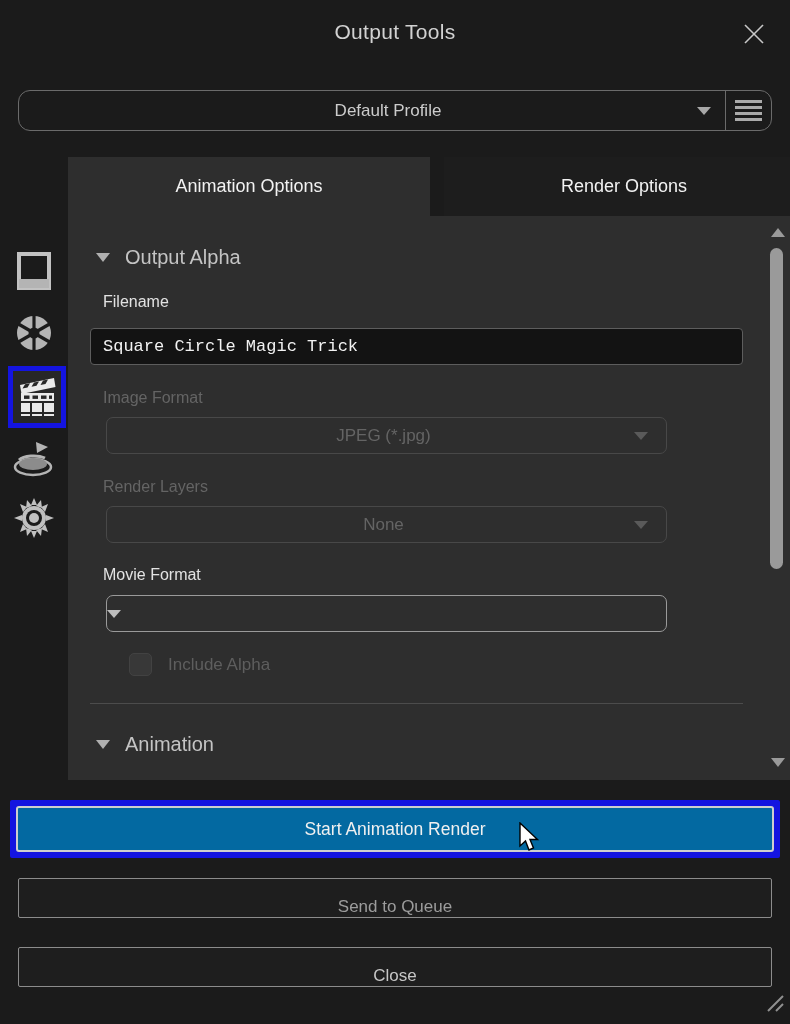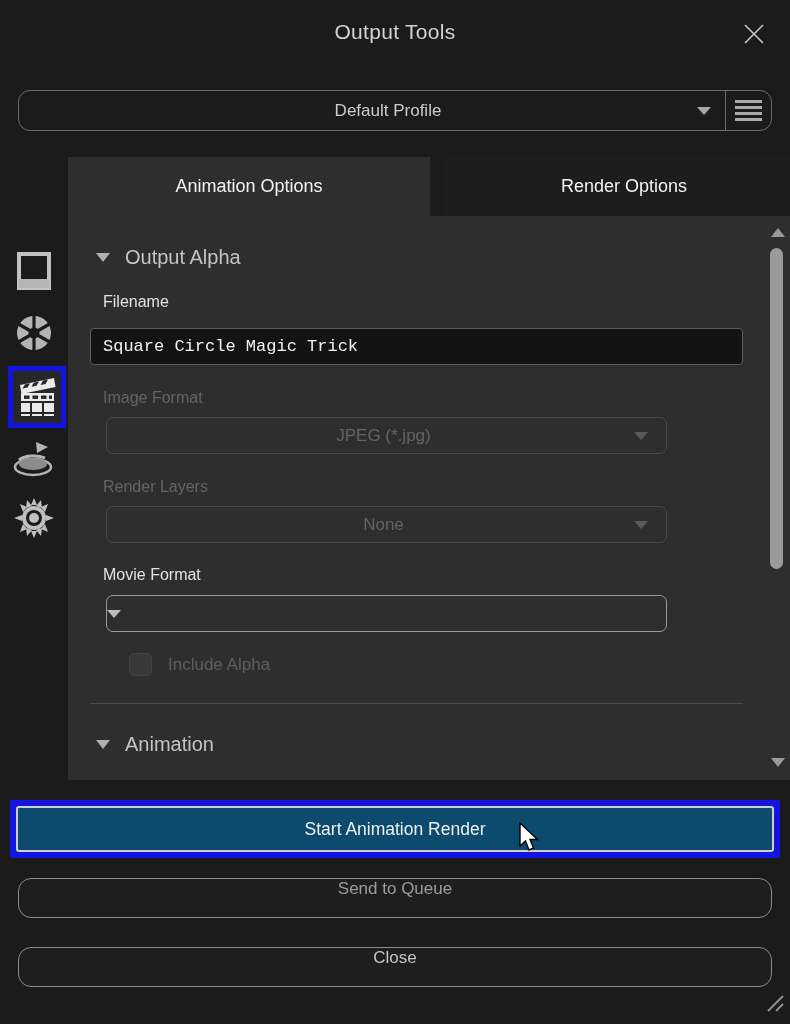--- a/index.html
+++ b/index.html
@@ -170,30 +170,30 @@
   }
 
   
   .primary-highlight {
     top: 800px; left: 10px; width: 770px; height: 58px;
     background: #1414e0; border-radius: 2px;
     display: flex; align-items: center; justify-content: center;
   }
   .primary-btn {
     width: 758px; height: 46px;
-    background: #0c4a6e;
+    background: #0369a1;
     border: 2px solid #cfcfcf; border-radius: 3px;
     display: flex; align-items: center; justify-content: center;
     font-size: 17.5px; color: #f0f0f0;
   }
   .secondary-btn {
     left: 18px; width: 754px; height: 40px;
     background: #1e1e1e;
-    border: 1px solid #8c8c8c; border-radius: 13px;
-    display: flex; align-items: flex-start; justify-content: center;
+    border: 1px solid #8c8c8c; border-radius: 2px;
+    display: flex; align-items: flex-end; justify-content: center;
     font-size: 17px;
   }
   .btn-queue { top: 878px; color: #9c9c9c; }
   .btn-close { top: 947px; color: #c6c6c6; }
 
   .cursor { top: 822px; left: 518px; }
   .resize-grip { bottom: 6px; right: 4px; }
 </style>
 </head>
 <body>

